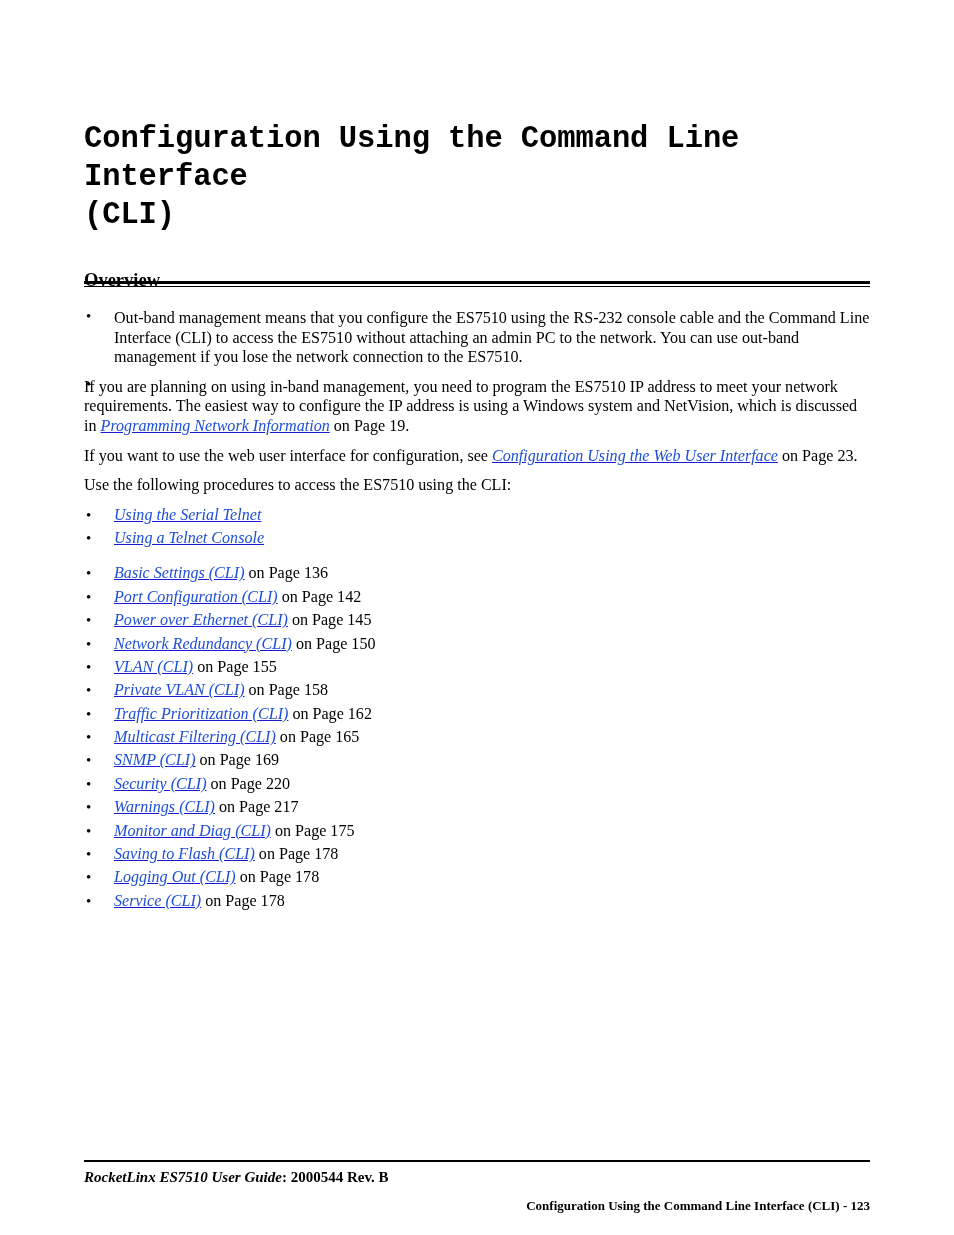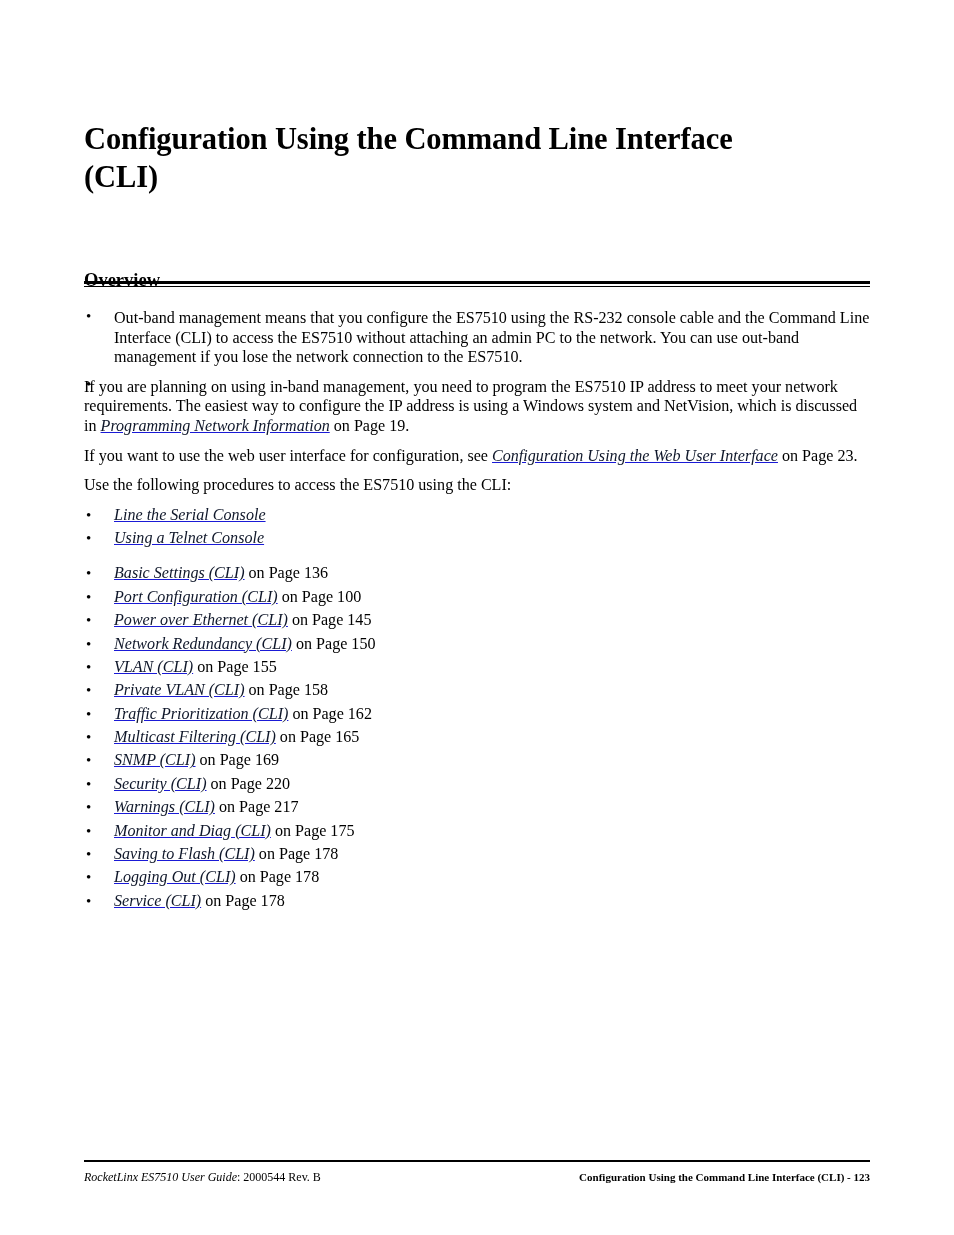--- a/index.html
+++ b/index.html
@@ -16,21 +16,21 @@
     color: #000000;
     overflow: hidden;
   }
 
   
   .chapter-title {
     position: absolute;
     left: 84px;
     top: 100px;
     width: 790px;
-    font-family: Liberation Serif, serif;
+    font-family: Liberation Mono, monospace;
     font-weight: bold;
     font-size: 30.5px;
     line-height: 38px;
     letter-spacing: -0.1px;
     color: #000000;
   }
 
   
   .section-heading {
     position: absolute;
@@ -108,21 +108,21 @@
     line-height: 20.2px;
   }
   ul.linklist li .bullet {
     position: absolute;
     left: 2px;
     top: 0;
     font-size: 15px;
   }
 
   a.xref, span.xref {
-    color: #0f172a;
+    color: #1d4ed8;
     font-style: italic;
     text-decoration: underline;
     text-decoration-color: #1a1ad6;
     text-underline-offset: 1px;
   }
 
   .spacer-sm { height: 6px; }
 
   
   .footer-rule {
@@ -130,32 +130,33 @@
     left: 84px;
     top: 1160px;
     width: 786px;
     height: 1.6px;
     background: #000000;
   }
   .footer-left {
     position: absolute;
     left: 84px;
     top: 1169px;
-    font-size: 12px;
+    font-size: 15px;
     line-height: 17px;
     white-space: nowrap;
+    font-weight: bold;
   }
   .footer-left .ital {
     font-style: italic;
   }
   .footer-right {
     position: absolute;
     right: 84px;
-    top: 1169px;
-    font-size: 11px;
+    top: 1197px;
+    font-size: 13px;
     line-height: 17px;
     font-weight: bold;
     white-space: nowrap;
   }
 </style>
 </head>
 <body>
 
 <div class="page">
 
@@ -186,39 +187,39 @@
 
     <p class="para"><span>If you are planning on using in-band management, you need to program the ES7510 IP address to meet your network requirements. The easiest way to configure the IP address is using a Windows system and NetVision, which is discussed in </span><a class="xref" href="#">Programming Network Information</a><span> on Page 19.</span></p>
 
     <p class="para"><span>If you want to use the web user interface for configuration, see </span><a class="xref" href="#">Configuration Using the Web User Interface</a><span> on Page 23.</span></p>
 
     <p class="para">Use the following procedures to access the ES7510 using the CLI:</p>
 
     <ul class="linklist" style="margin-bottom:9px;">
       <li>
         <span class="bullet">•</span>
-        <a class="xref" href="#">Line the Serial Console</a>
+        <a class="xref" href="#">Using the Serial Telnet</a>
       </li>
       <li>
         <span class="bullet">•</span>
         <a class="xref" href="#">Using a Telnet Console</a>
       </li>
     </ul>
 
     <div class="spacer-sm"></div>
 
 
     <ul class="linklist">
       <li>
         <span class="bullet">•</span>
         <a class="xref" href="#">Basic Settings (CLI)</a><span> on Page 136</span>
       </li>
       <li>
         <span class="bullet">•</span>
-        <a class="xref" href="#">Port Configuration (CLI)</a><span> on Page 100</span>
+        <a class="xref" href="#">Port Configuration (CLI)</a><span> on Page 142</span>
       </li>
       <li>
         <span class="bullet">•</span>
         <a class="xref" href="#">Power over Ethernet (CLI)</a><span> on Page 145</span>
       </li>
       <li>
         <span class="bullet">•</span>
         <a class="xref" href="#">Network Redundancy (CLI)</a><span> on Page 150</span>
       </li>
       <li>

